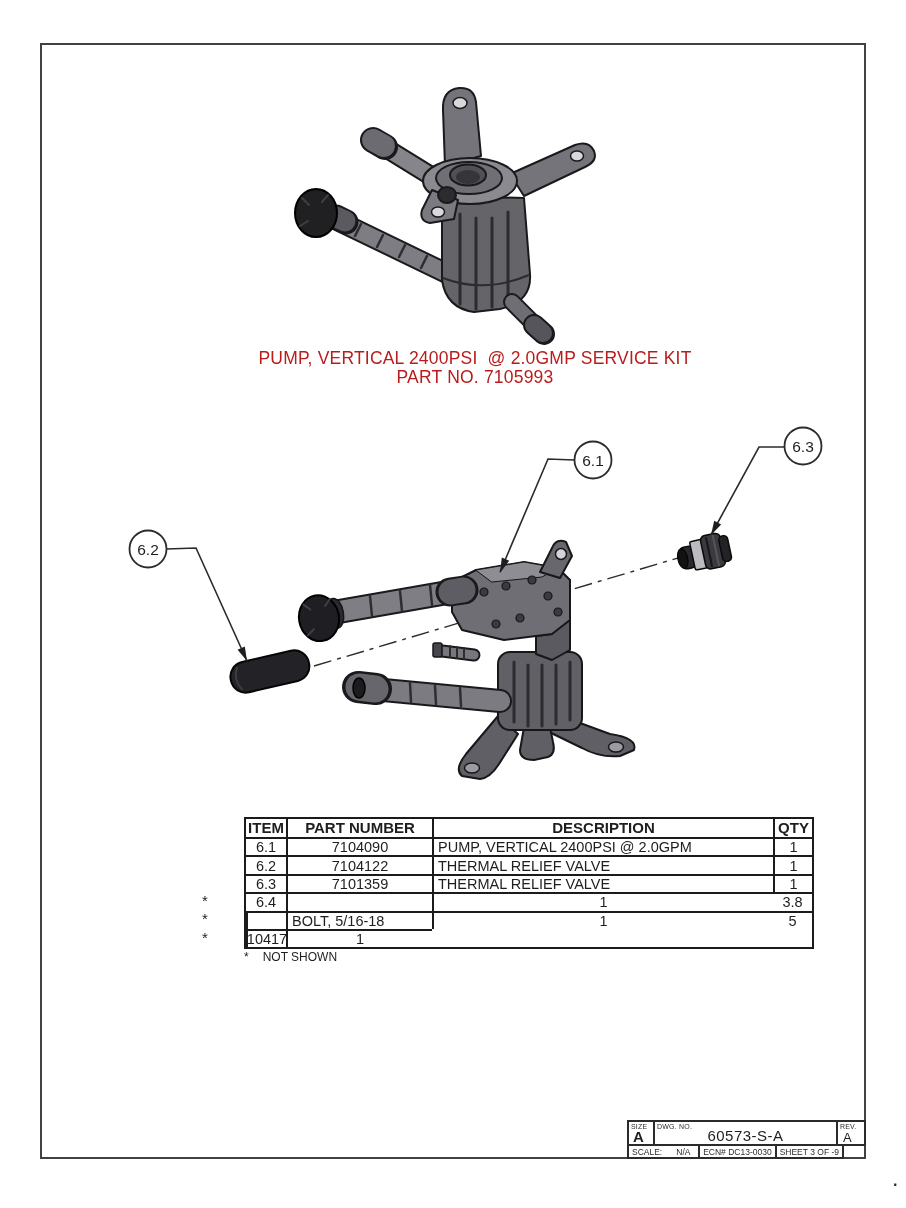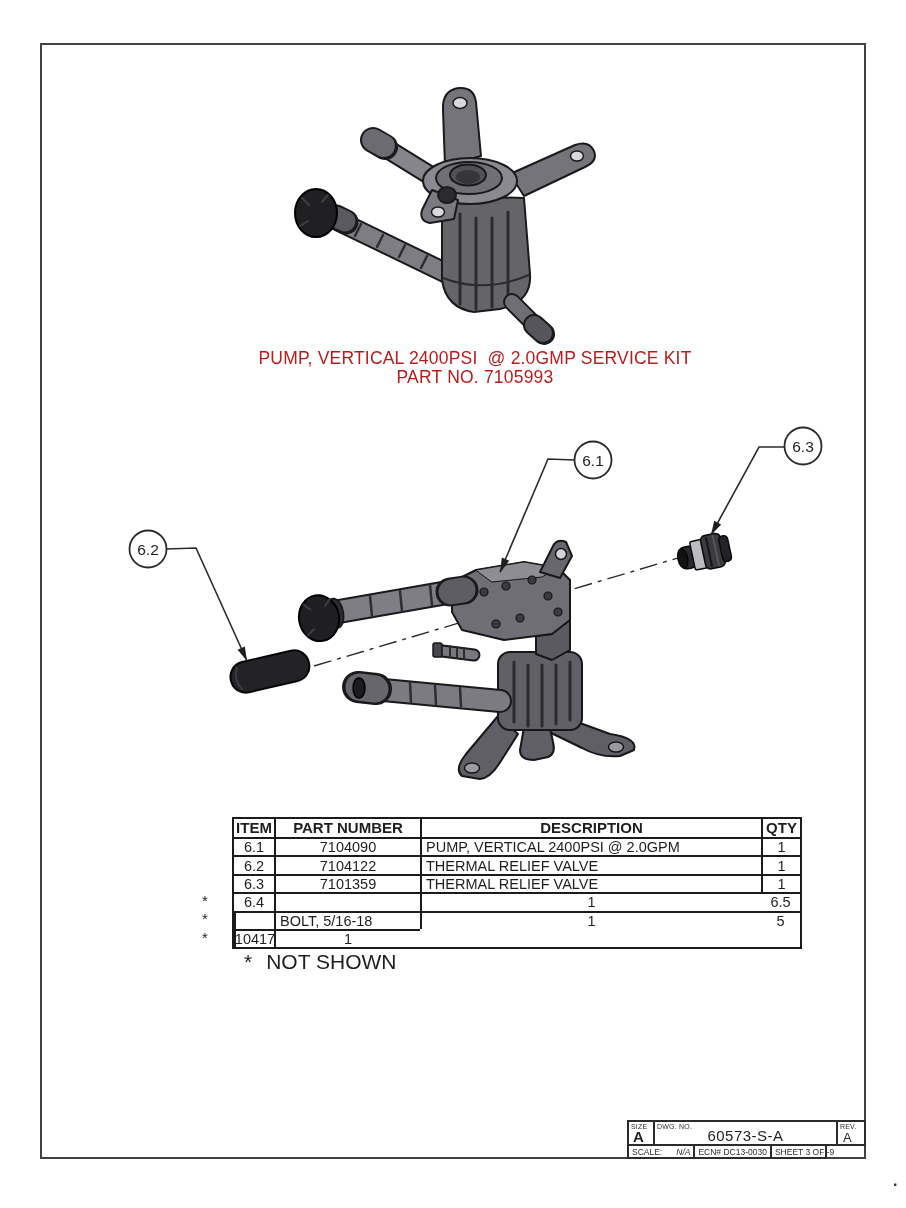--- a/index.html
+++ b/index.html
@@ -20,57 +20,57 @@
   
   .illus-top { position:absolute; left:272px; top:78px; width:370px; height:272px; }
   .illus-exploded { position:absolute; left:100px; top:420px; width:770px; height:390px; }
   .balloon-circle { fill:#ffffff; stroke:#2b2b2b; stroke-width:1.8; }
   .balloon-text { font-family:"Liberation Sans", sans-serif; font-size:15.5px; fill:#1e1e1e; text-anchor:middle; }
   .leader { fill:none; stroke:#2b2b2b; stroke-width:1.6; }
   .leader-arrow { fill:#1e1e1e; stroke:none; }
   .centerline { stroke:#2b2b2b; stroke-width:1.4; stroke-dasharray:18 6 4 6; }
   
   .ptable {
-    position:absolute; left:232px; top:817px;
+    position:absolute; left:244px; top:817px;
     display:grid; grid-template-columns:40px 146px 341px 39px;
     grid-template-rows:18px repeat(6, 18.4px);
     border:2px solid #1b1b1b;
   }
   .pc {
     border-left:2px solid #1b1b1b; border-top:2px solid #1b1b1b;
     display:flex; align-items:center; justify-content:center;
     font-size:14.5px; line-height:14px; overflow:hidden; white-space:nowrap;
     box-sizing:border-box;
   }
   .pc.nl { border-left:none; }
   .pc.nt { border-top:none; }
   .pc.hdr { font-weight:bold; font-size:15px; }
   .pc.desc { justify-content:flex-start; padding-left:4px; }
   .tstar { position:absolute; font-size:15px; color:#1e1e1e; }
-  .footnote { position:absolute; left:244px; top:950px; font-size:21px; white-space:pre; color:#1e1e1e; }
+  .footnote { position:absolute; left:244px; top:950px; font-size:12px; white-space:pre; color:#1e1e1e; }
   .footnote .fstar { margin-right:14px; }
   
   .tblock { position:absolute; left:627px; top:1120px; width:239px; height:39px; font-family:"Liberation Sans", sans-serif; }
   .tb-row1 { position:absolute; left:0; top:0; width:239px; height:26px;
     border:2px solid #2b2b2b; box-sizing:border-box; display:flex; }
-  .tb-row2 { position:absolute; left:0; top:26px; width:200px; height:13px;
+  .tb-row2 { position:absolute; left:0; top:26px; width:217px; height:13px;
     border:2px solid #2b2b2b; border-top:none; box-sizing:border-box; display:flex; }
   .tb-cell { position:relative; box-sizing:border-box; }
   .tb-size { width:26px; border-right:2px solid #2b2b2b; }
   .tb-dwg  { flex:1; border-right:2px solid #2b2b2b; }
   .tb-rev  { width:26px; }
   .tb-lab { position:absolute; top:1px; left:2px; font-size:7px; letter-spacing:0.2px; color:#2b2b2b; white-space:nowrap; }
   .tb-size-val { position:absolute; bottom:-1px; left:4px; font-size:15px; font-weight:bold; }
   .tb-dwg-val { position:absolute; bottom:0px; left:0; width:100%; text-align:center; font-size:15px; letter-spacing:0.5px; }
   .tb-rev-val { position:absolute; bottom:-1px; left:5px; font-size:13px; }
   .tb-r2cell { display:flex; align-items:center; font-size:8.5px; padding:0 3px; box-sizing:border-box; white-space:nowrap; color:#2b2b2b; }
   .tb-scale { width:85px; border-right:2px solid #2b2b2b; }
   .tb-ecn { width:80px; border-right:2px solid #2b2b2b; }
   .tb-sheet { flex:1; }
-  .tb-scale .val { margin-left:14px;font-style:italic; }
+  .tb-scale .val { margin-left:14px; }
   
   .corner-dot { position:absolute; left:893px; top:1172px; font-size:16px; font-weight:bold; color:#2e2e2e; }
 </style>
 </head>
 <body>
 
 <div class="page-border"></div>
 
 <svg class="illus-top" viewBox="0 0 370 272">
   <g stroke="#1a1a1c" stroke-width="2" stroke-linejoin="round" stroke-linecap="round">
@@ -265,21 +265,21 @@
 
   <div class="pc nl">6.3</div>
   <div class="pc">7101359</div>
   <div class="pc desc">THERMAL RELIEF VALVE</div>
   <div class="pc">1</div>
 
   <div class="pc nl">6.4</div>
   <div class="pc"></div>
   <div class="pc">1</div>
 
-  <div class="pc nl">6.5</div>
+  <div class="pc nl">3.8</div>
   <div class="pc"></div>
   <div class="pc desc">BOLT, 5/16-18</div>
   <div class="pc">1</div>
 
   <div class="pc nl">5</div>
   <div class="pc">7104174</div>
   <div class="pc">1</div>
 </div>
 
 <div class="tstar" style="left:202px; top:892px;">*</div>

